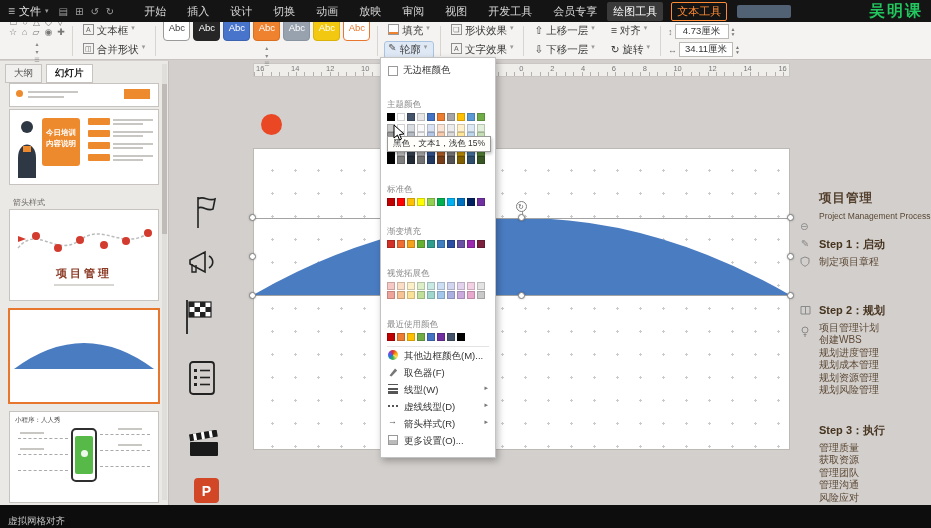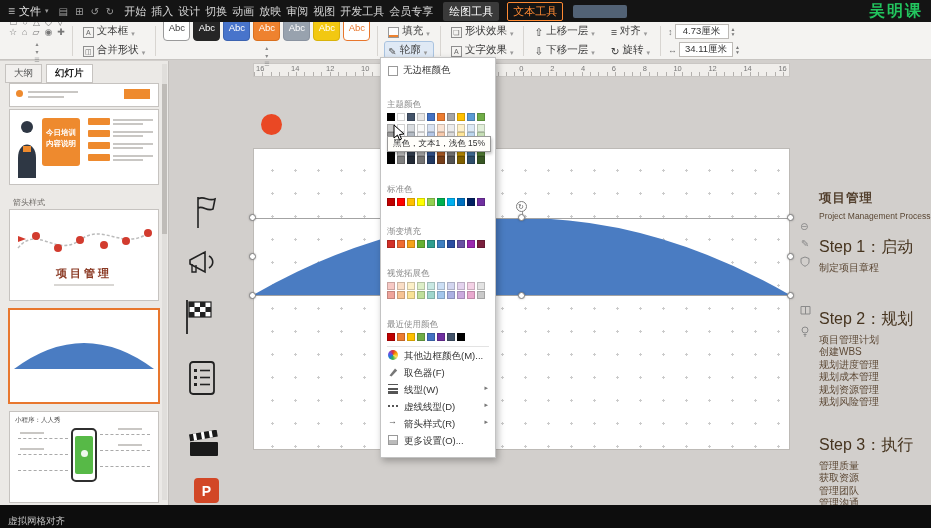--- a/index.html
+++ b/index.html
@@ -5,34 +5,34 @@
   html,body{margin:0;padding:0;background:#000;}
   #stage{position:relative;width:931px;height:528px;background:#d2cfcc;overflow:hidden;
          font-family:"Liberation Sans","DejaVu Sans",sans-serif;-webkit-font-smoothing:antialiased;}
   
   .menubar{position:absolute;left:0;top:0;width:931px;height:22px;background:#141414;color:#cfcfcf;
            display:flex;align-items:center;font-size:11px;gap:10px;padding:0 8px;box-sizing:border-box;z-index:60;}
   .mb-file{display:flex;align-items:center;gap:4px;color:#e2e2e2;}
   .hamb{font-size:12px;color:#bbb;}
   .caret{font-size:7px;color:#9a9a9a;}
   #quick-icons{display:flex;gap:7px;color:#9f9f9f;font-size:10px;}
-  #menus{display:flex;gap:5px;color:#d6d6d6;}
+  #menus{display:flex;gap:21px;color:#d6d6d6;margin-left:20px;}
   .menu-item{cursor:default;}
   #tool-tabs{display:flex;gap:8px;align-items:center;}
   .tooltab{padding:2px 6px;border-radius:2px;}
   .tooltab.active{background:#3a3a3a;color:#fff;}
   .tooltab.accent{color:#ff8a33;border:1px solid #ff8a33;padding:1px 5px;}
   .mb-pill{width:54px;height:13px;background:#5d7086;border-radius:2px;opacity:.85;}
   .watermark{margin-left:auto;color:#22c55e;font-size:16px;letter-spacing:2px;font-weight:bold;}
   
   .ribbon{position:absolute;left:0;top:22px;width:931px;height:38px;background:#f4f3f1;border-bottom:1px solid #c7c4c1;
           display:flex;align-items:center;padding:0 4px;box-sizing:border-box;z-index:40;color:#3d3d3d;}
   .rg{display:flex;flex-direction:column;justify-content:center;gap:3px;padding:0 5px;}
   .rg-sep{width:1px;height:30px;background:#d8d5d1;margin:0 2px;}
-  .rbtn{display:flex;align-items:flex-end;gap:3px;font-size:10.5px;color:#3d3d3d;padding:1px 3px;border-radius:2px;white-space:nowrap;}
+  .rbtn{display:flex;align-items:flex-start;gap:3px;font-size:10.5px;color:#3d3d3d;padding:1px 3px;border-radius:2px;white-space:nowrap;}
   .rbtn.pressed{background:#dfe9f5;outline:1px solid #a9c3e0;}
   .ic-box{width:11px;height:11px;border:1px solid #8e8e8e;font-size:7px;display:flex;align-items:center;justify-content:center;color:#666;box-sizing:border-box;}
   .ic-fill{width:11px;height:11px;box-sizing:border-box;border:1px solid #999;background:linear-gradient(#fdfdfd 0 7px,#ee822f 7px);}
   .ic-pen{font-size:10px;color:#555;line-height:1;}
   .glyphrow{display:flex;gap:5px;font-size:9px;color:#777;line-height:10px;}
   .gal-wrap{display:flex;gap:4px;align-items:center;}
   .gal-scroll,.chip-scroll{display:flex;flex-direction:column;gap:1px;font-size:6px;color:#888;line-height:7px;align-items:center;}
   #chips{display:flex;gap:3px;}
   .chip{width:27px;height:28px;border-radius:4px;display:flex;align-items:center;justify-content:center;
         font-size:9.5px;box-sizing:border-box;border:1px solid transparent;}
@@ -113,21 +113,21 @@
   .tooltip{position:absolute;left:387px;top:136px;background:#fffefa;border:1px solid #9a9a9a;box-shadow:1px 2px 3px rgba(0,0,0,.25);
            font-size:8.5px;color:#333;padding:1px 5px;white-space:nowrap;z-index:120;}
   .cursor{position:absolute;left:393px;top:124px;z-index:130;}
   
   .content{position:absolute;left:819px;top:190px;width:112px;color:#53402e;z-index:3;}
   .c-title{font-size:12.5px;font-weight:bold;letter-spacing:1px;}
   .c-sub{font-size:8.5px;margin-top:4px;white-space:nowrap;color:#5a4734;}
   .step{margin-top:16px;}
   .step:nth-child(2){margin-top:34px;}
   .step:nth-child(3){margin-top:26px;}
-  .step-h{font-size:16px;font-weight:normal;color:#46341f;margin-bottom:4px;}
+  .step-h{font-size:11px;font-weight:bold;color:#46341f;margin-bottom:4px;}
   .step-item{font-size:10px;line-height:12.5px;color:#5d4936;}
   .mini-ic{position:absolute;color:#8a8a8a;font-size:10px;z-index:3;line-height:10px;}
   
   .statusbar{position:absolute;left:0;top:505px;width:931px;height:23px;background:#0d0d0d;z-index:50;
              display:flex;align-items:flex-end;padding:0 8px;box-sizing:border-box;}
   .status-left{color:#c2c2c2;font-size:9.5px;}
   svg{display:block;}
 </style>
 </head>
 <body>

